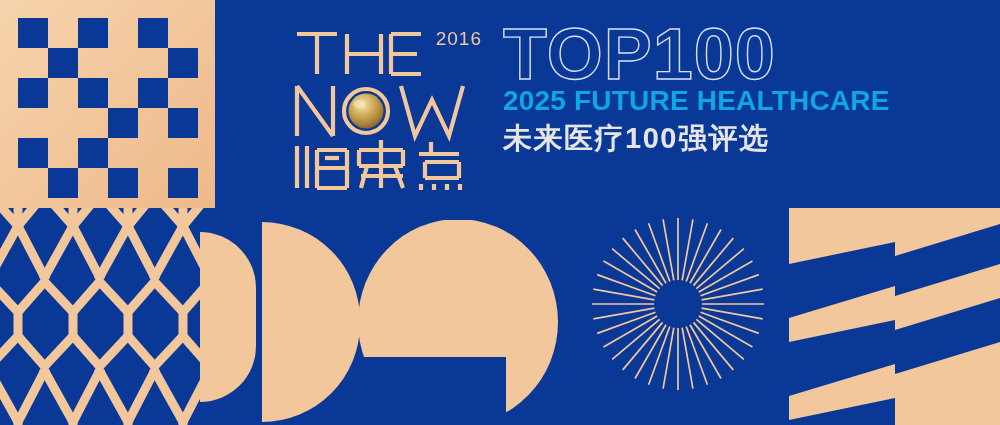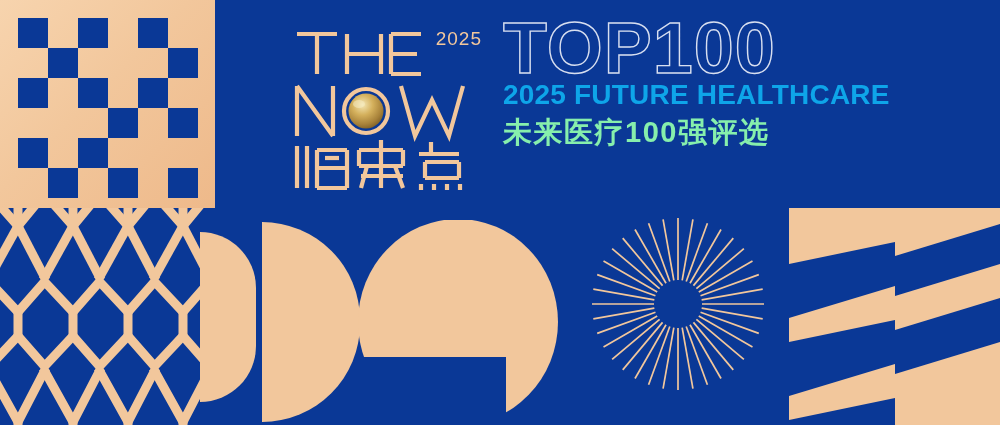--- a/index.html
+++ b/index.html
@@ -87,21 +87,21 @@
     right:-1px; top:8px;
     font-size:19px;
     letter-spacing:1px;
     color:#f2c79c;
     font-family:"Liberation Sans", sans-serif;
   }
 
   
   #title-block{
     position:absolute;
-    left:503px; top:17px;
+    left:503px; top:23px;
     width:345px;
   }
   #top100{
     font-size:72px;
     font-weight:bold;
     letter-spacing:1px;
     line-height:0.88;
     color:transparent;
     -webkit-text-stroke:1.4px #d8dff0;
     text-shadow:none;
@@ -116,21 +116,21 @@
     line-height:1.10;
     color:#0ea5e9;
     font-family:"Liberation Sans", sans-serif;
     white-space:nowrap;
   }
   #title-cn{
     margin-top:2px;
     font-size:29px;
     font-weight:bold;
     letter-spacing:1.5px;
-    color:#86efac;
+    color:#e5e5e5;
     font-family:"Liberation Sans","DejaVu Sans", sans-serif;
     white-space:nowrap;
   }
 </style>
 </head>
 <body>
 
 <div id="banner">
 
   <div id="checker-block">
@@ -307,21 +307,21 @@
         <path d="M90,120 L90,168"></path>
         <path d="M76,146 L70,168"></path>
         <path d="M104,146 L112,168"></path>
         <path d="M70,156 L112,156"></path>
 
         <path d="M140,122 L140,134 M128,134 L168,134"></path>
         <path d="M134,142 L168,142 M134,142 L134,158 M168,142 L168,158 M134,158 L168,158"></path>
         <path d="M130,164 L130,170 M143,164 L143,170 M156,164 L156,170 M169,164 L169,170"></path>
       </g>
     </svg>
-    <div id="logo-year">2025</div>
+    <div id="logo-year">2016</div>
   </div>
 
   <div id="title-block">
     <div id="top100">TOP100</div>
     <div class="title-en">2025 FUTURE HEALTHCARE</div>
     <div id="title-cn">未来医疗100强评选</div>
   </div>
 
 </div>
 

